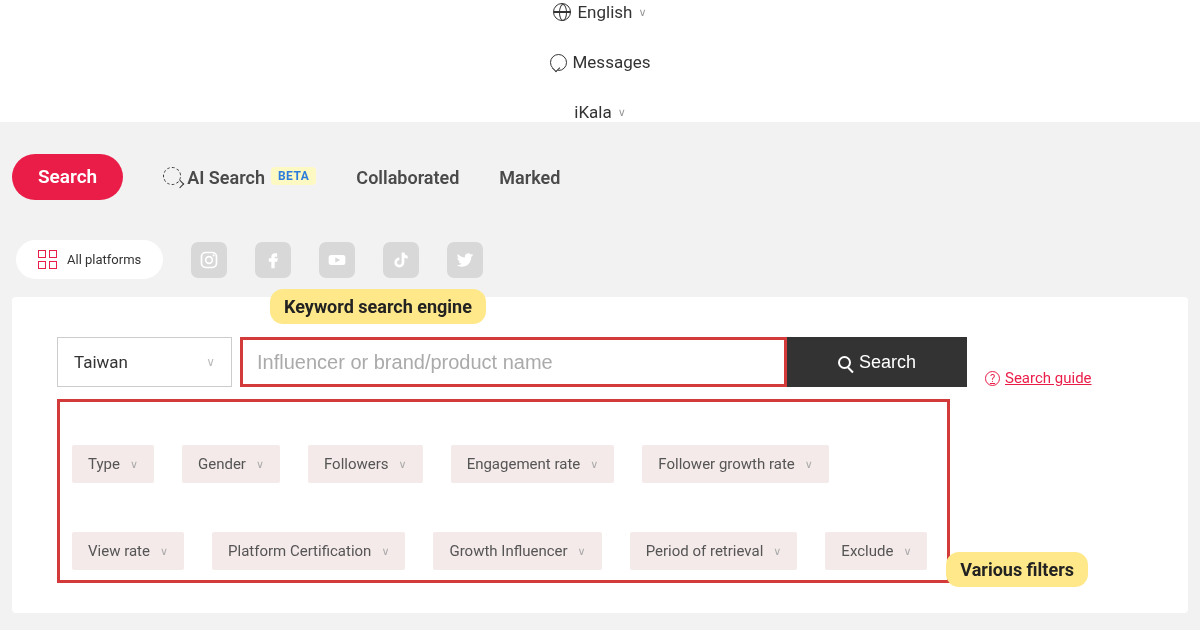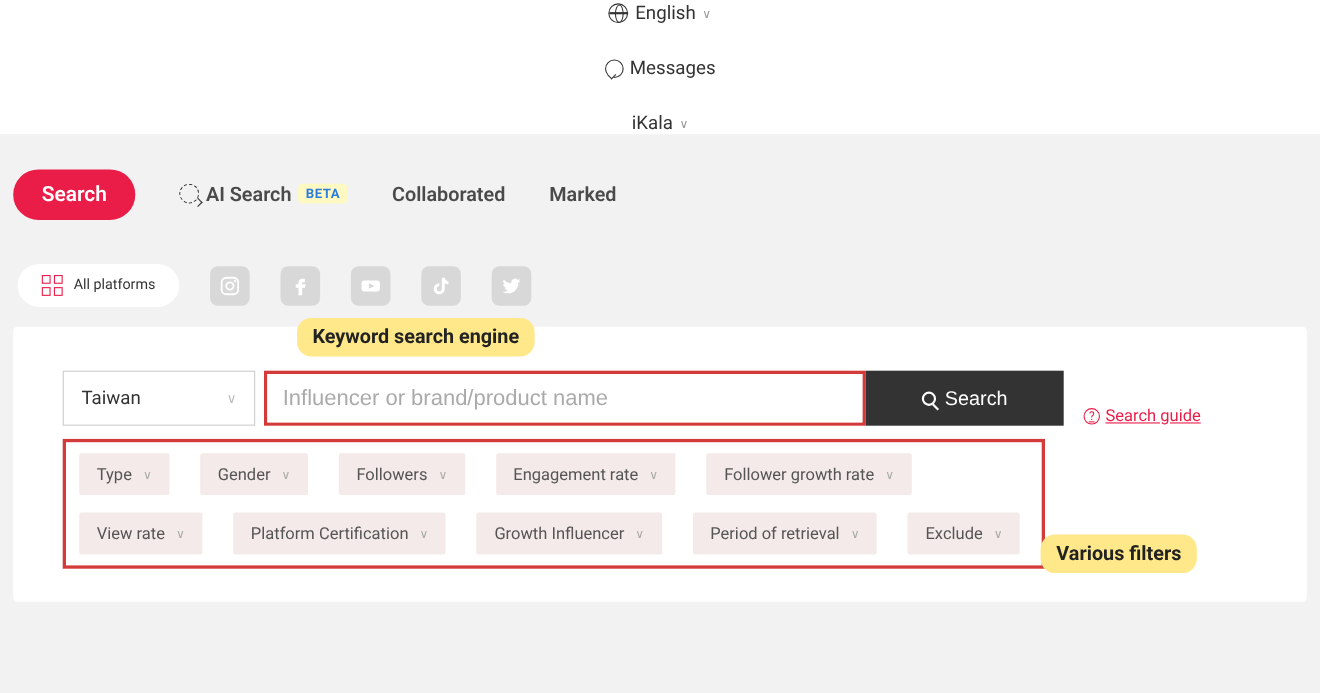--- a/index.html
+++ b/index.html
@@ -270,20 +270,21 @@
   .filter-chip {
     background: #f4eae9;
     color: #555;
     font-size: 15px;
     padding: 10px 16px;
     display: flex;
     align-items: center;
     gap: 10px;
     cursor: pointer;
     border-radius: 2px;
+    margin-top: 33px;
   }
   .filter-chip .chev { color: #aaa; font-size: 11px; }
 </style>
 </head>
 <body>
 
 <div class="header">
   <div class="header-item">
     <span class="globe-icon"></span>
     <span>English</span>

